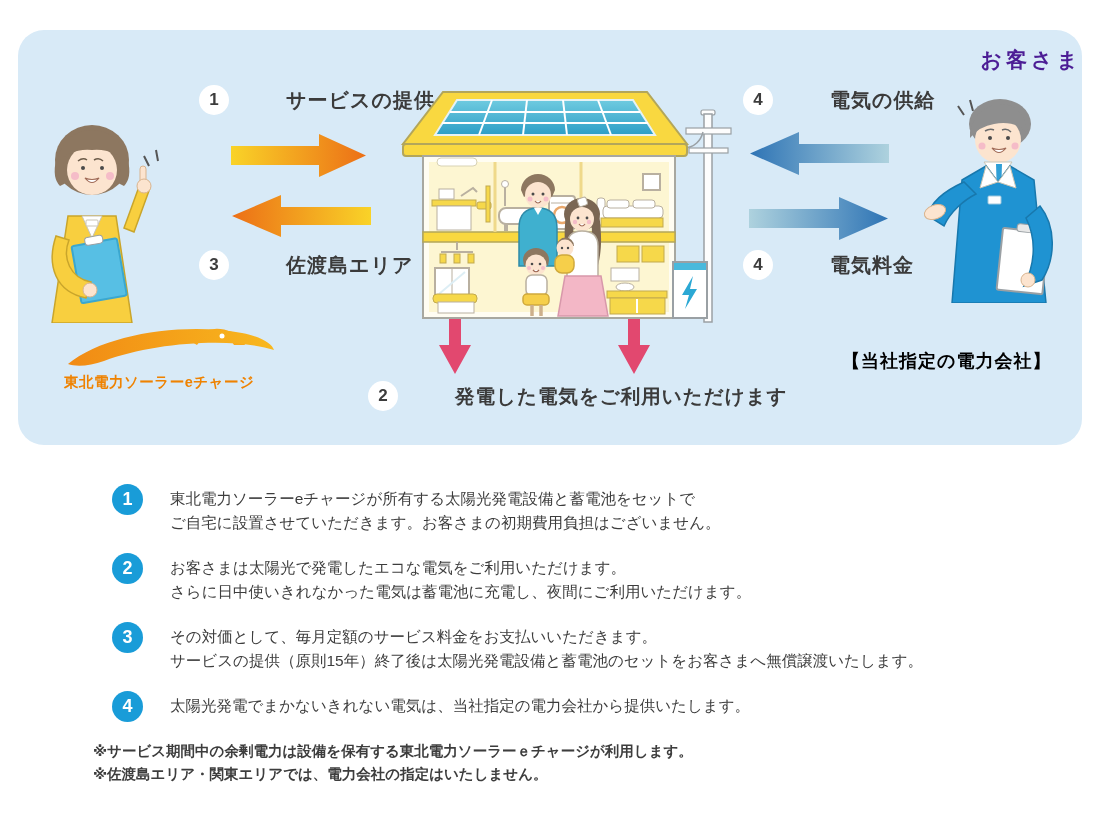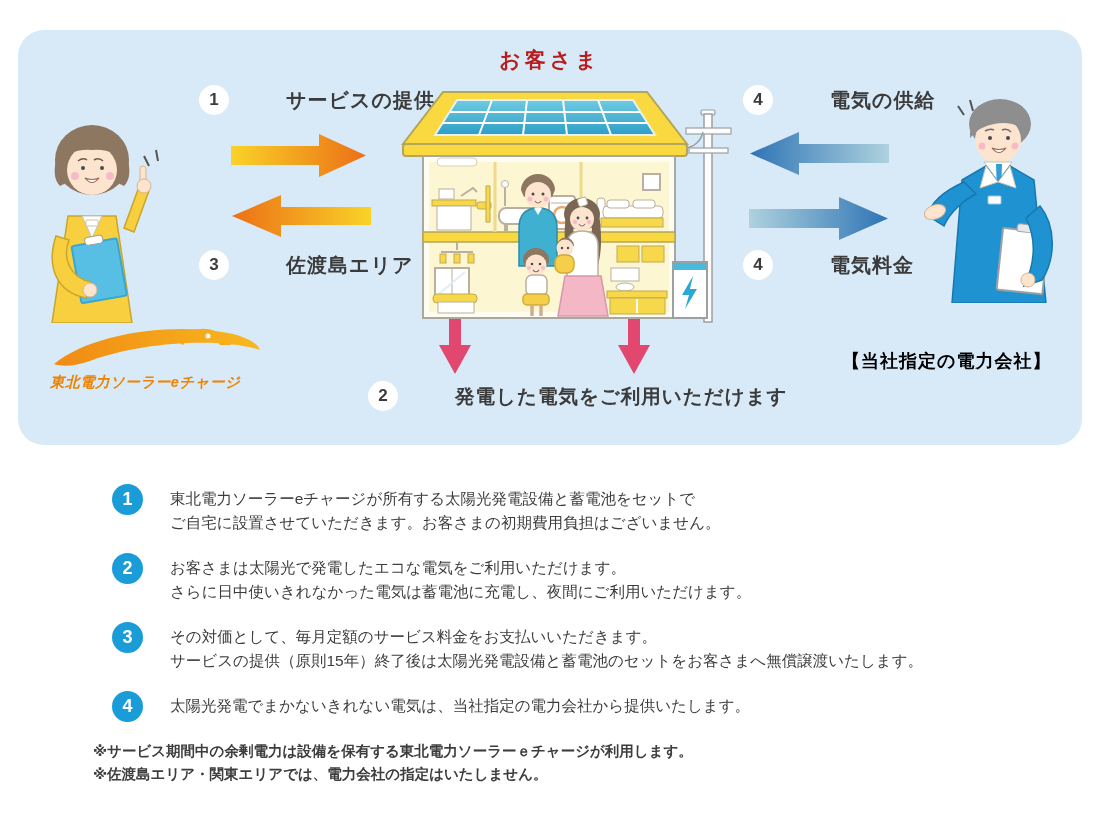--- a/index.html
+++ b/index.html
@@ -5,32 +5,32 @@
   html,body{margin:0;padding:0;}
   body{
     width:1100px;height:820px;background:#ffffff;position:relative;overflow:hidden;
     font-family:"Liberation Sans","DejaVu Sans",sans-serif;color:#3c3c3c;
   }
   .panel{
     position:absolute;left:18px;top:30px;width:1064px;height:415px;
     background:#d8eaf7;border-radius:26px;
   }
   .customer-title{
-    position:absolute;left:0;right:0;top:16px;text-align:center;
-    font-size:21px;font-weight:700;letter-spacing:4px;color:#b91c1c;
+    position:absolute;left:0;right:0;top:16px;text-align:right;
+    font-size:21px;font-weight:700;letter-spacing:4px;color:#4c1d95;
   }
   .flow{position:absolute;display:flex;align-items:center;gap:13px;white-space:nowrap;}
   .wbadge{
     width:30px;height:30px;border-radius:50%;background:#ffffff;flex:none;
     display:flex;align-items:center;justify-content:center;
     font-size:17px;font-weight:700;color:#3c3c3c;
   }
   .flabel{font-size:20px;font-weight:600;letter-spacing:1px;color:#3b3b3b;margin-left:44px;}
   .arrow{position:absolute;}
-  .logo{position:absolute;left:32px;top:290px;width:220px;font-style:italic;}
+  .logo{position:absolute;left:46px;top:290px;width:220px;}
   .logo-text{font-size:14.5px;font-weight:700;color:#ef8200;letter-spacing:0.5px;margin-top:1px;white-space:nowrap;}
   .company-label{
     position:absolute;left:824px;top:319px;font-size:18px;font-weight:700;
     letter-spacing:1px;color:#000000;white-space:nowrap;
   }
   .illu{position:absolute;}
   .steps-area{position:absolute;left:0;top:0;}
   .step{position:absolute;left:112px;display:flex;}
   .step-num{
     width:31px;height:31px;border-radius:50%;background:#199cd8;color:#fff;flex:none;

